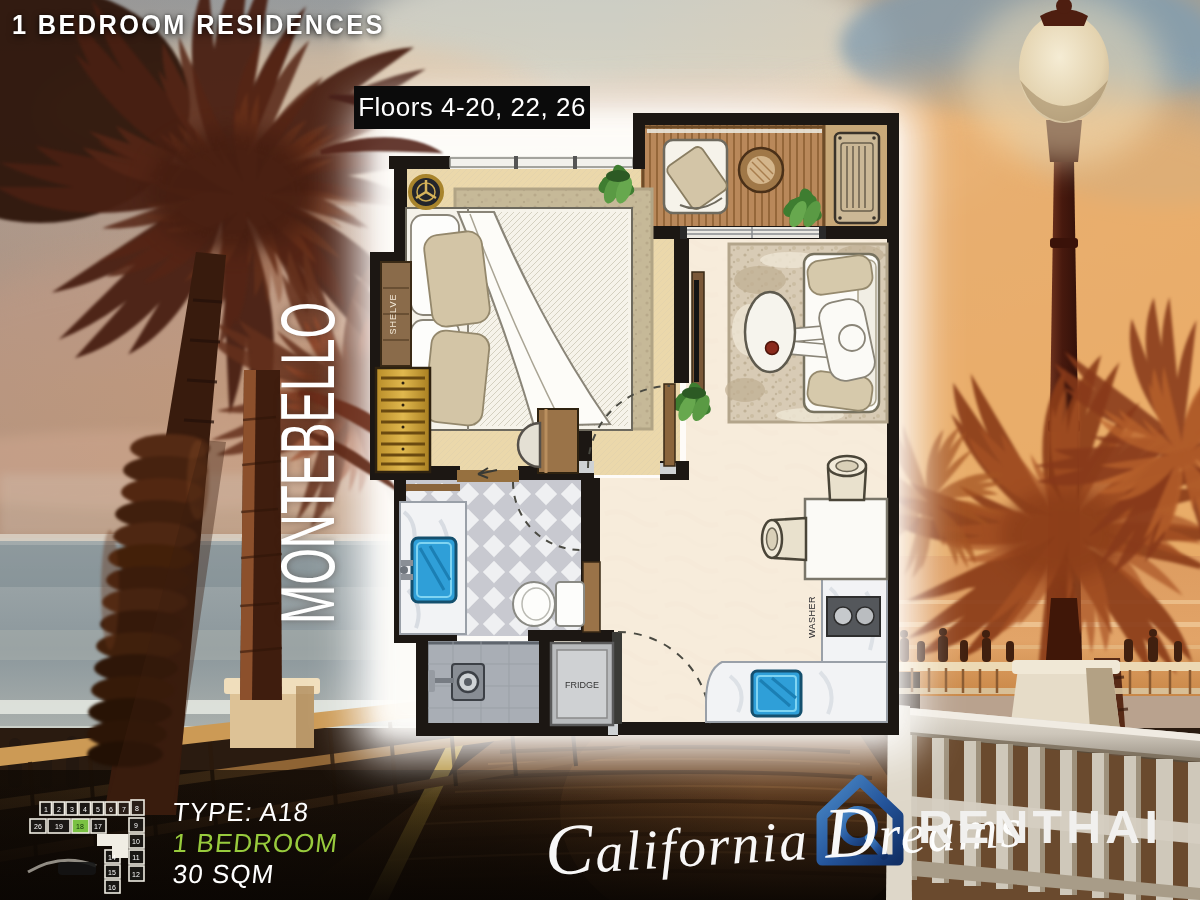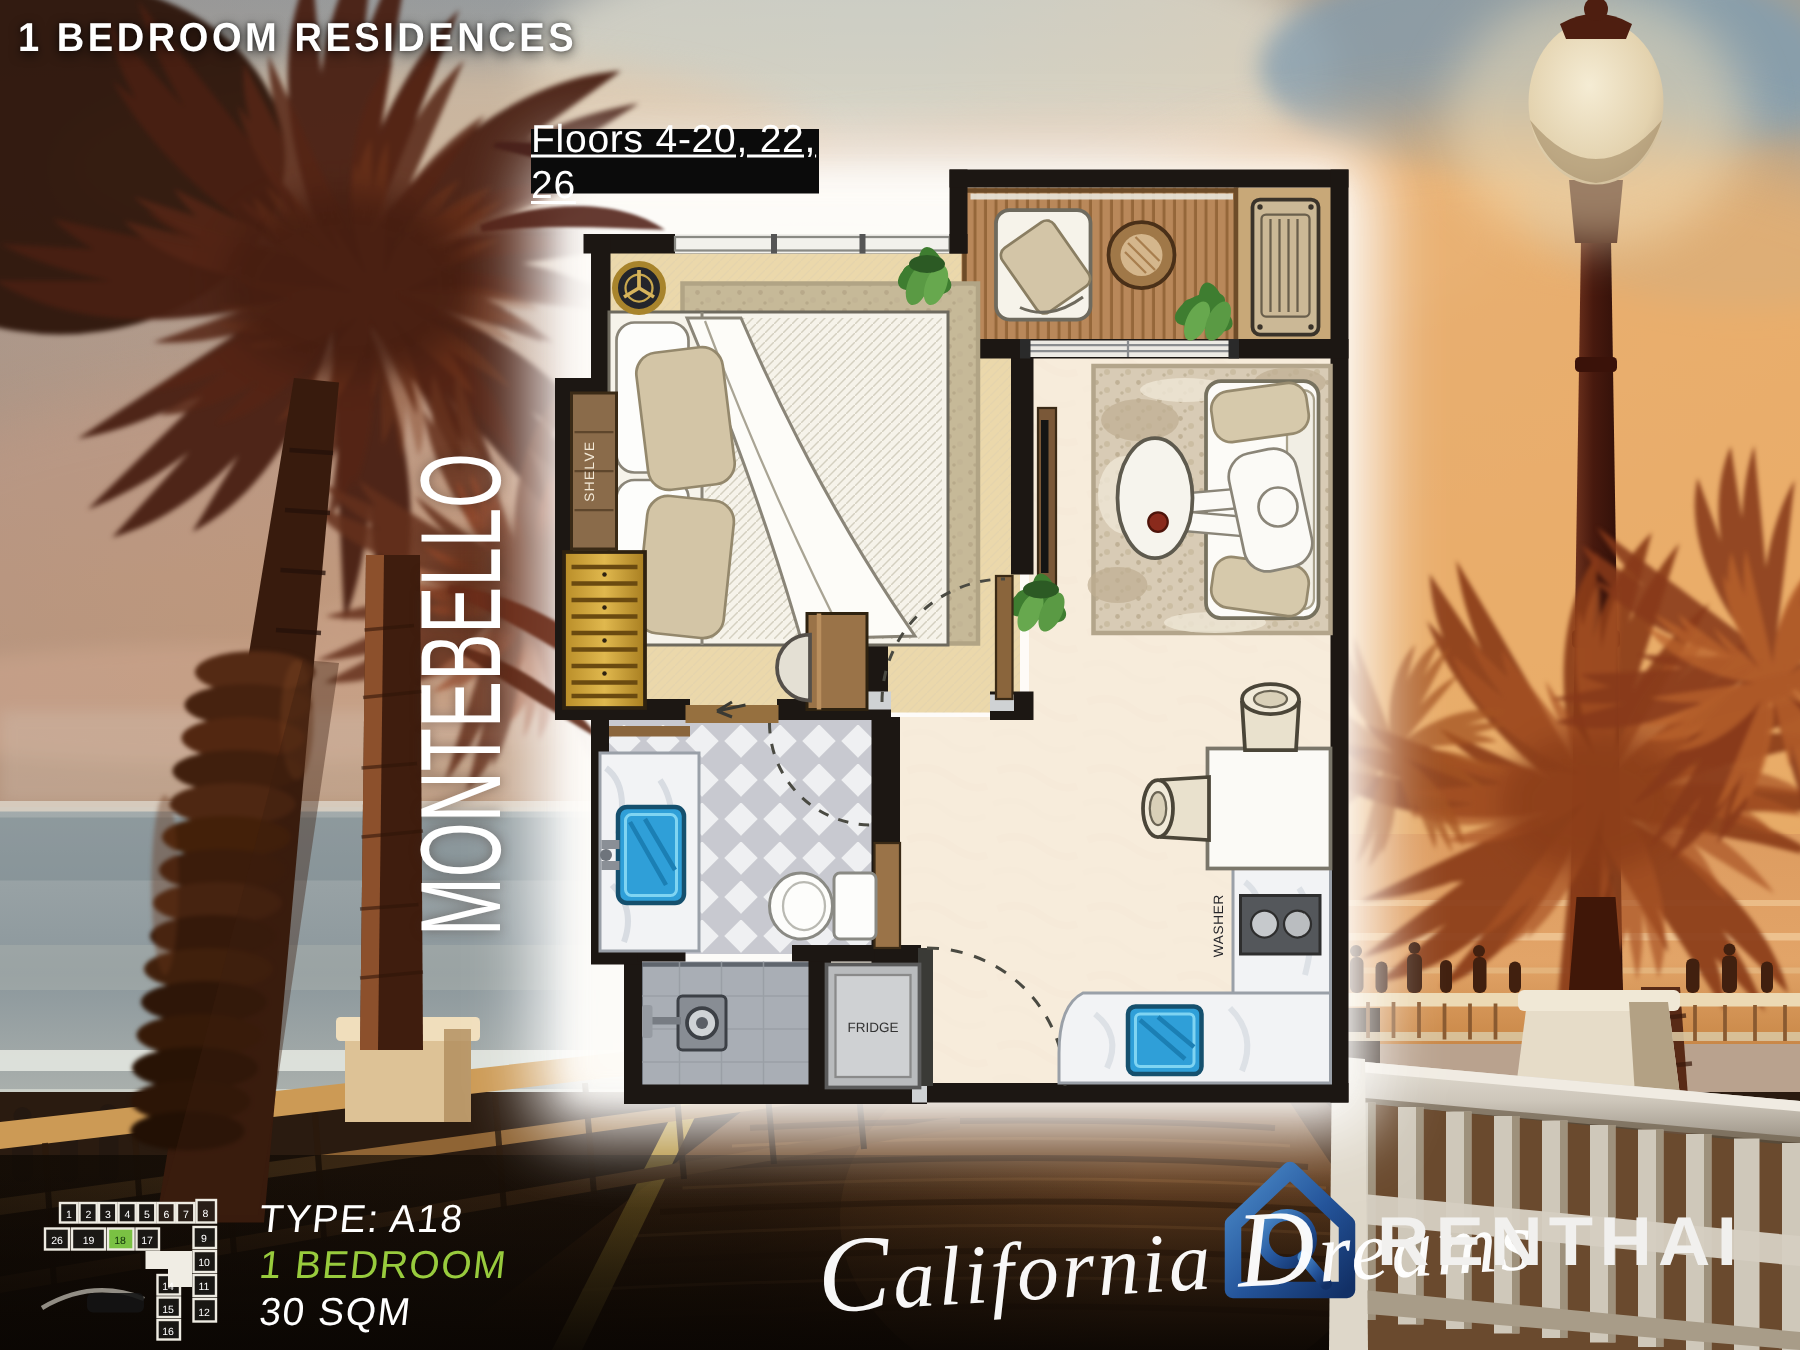--- a/index.html
+++ b/index.html
@@ -832,21 +832,21 @@
 <g fill="none" stroke="url(#logograd)" stroke-linejoin="round" stroke-linecap="round">
 <path d="M822,816 L860,780 L898,816 L898,860 L822,860 Z" stroke-width="11"></path>
 <path d="M830,808 L830,792" stroke-width="9"></path>
 <circle cx="858" cy="826" r="16" stroke-width="8"></circle>
 <line x1="869" y1="838" x2="884" y2="856" stroke-width="8"></line>
 </g>
 </svg>
 
 <div class="txt" style="left:12px;top:10px;font-size:27px;font-weight:700;letter-spacing:2.5px;transform:scaleX(0.94);transform-origin:left top;text-shadow:0 2px 8px rgba(0,0,0,0.7),0 0 3px rgba(0,0,0,0.45);white-space:nowrap;">1 BEDROOM RESIDENCES</div>
 
-<div class="txt" style="left:354px;top:86px;width:192px;height:43px;background:#0b0b0b;display:flex;align-items:center;justify-content:center;font-size:26px;letter-spacing:0.5px;text-decoration:underline;">Floors 4-20, 22, 26</div>
+<div class="txt" style="left:354px;top:86px;width:236px;height:43px;background:#0b0b0b;display:flex;align-items:center;justify-content:center;font-size:26px;letter-spacing:0.5px;">Floors 4-20, 22, 26</div>
 
 <div class="txt" style="left:-17px;top:424px;width:650px;height:78px;line-height:78px;font-size:76px;letter-spacing:0px;text-align:center;transform:rotate(-90deg) scaleX(0.62);text-shadow:0 0 10px rgba(60,40,30,0.45);white-space:nowrap;">MONTEBELLO</div>
 
 <div class="txt" style="left:173px;top:797px;font-size:26px;letter-spacing:1px;transform:skewX(-6deg);white-space:nowrap;">TYPE: A18</div>
 
 <div class="txt" style="left:173px;top:828px;font-size:26px;letter-spacing:1px;transform:skewX(-6deg);color:#98cb3d;white-space:nowrap;">1 BEDROOM</div>
 
 <div class="txt" style="left:173px;top:859px;font-size:26px;letter-spacing:1px;transform:skewX(-6deg);white-space:nowrap;">30 SQM</div>
 
 <div class="txt" style="left:545px;top:810px;font-family:'Liberation Serif',serif;font-style:italic;font-size:56px;letter-spacing:2px;transform:rotate(-3.5deg);transform-origin:left center;white-space:nowrap;opacity:0.97;"><span style="font-size:72px;">C</span>alifornia <span style="font-size:72px;">D</span>reams</div>

